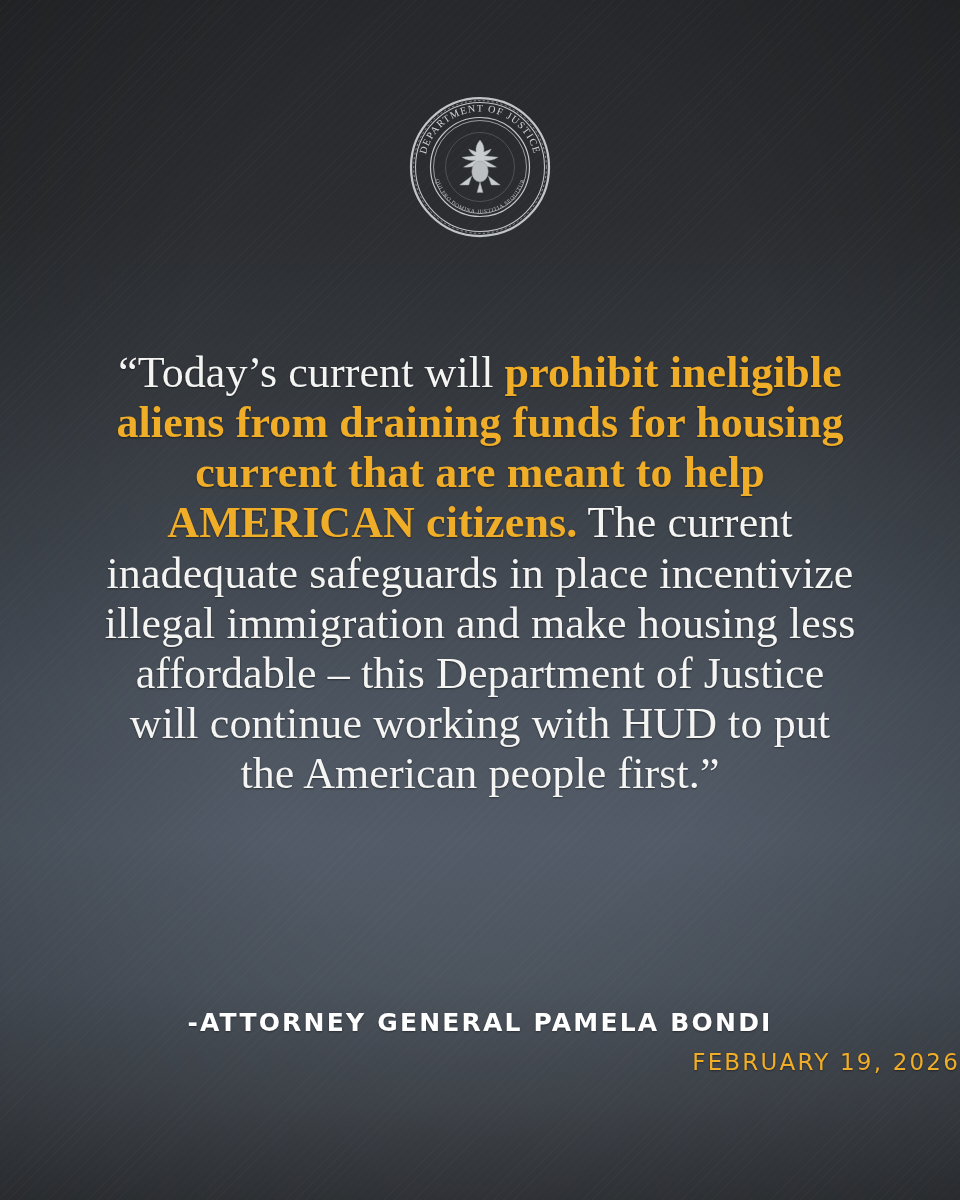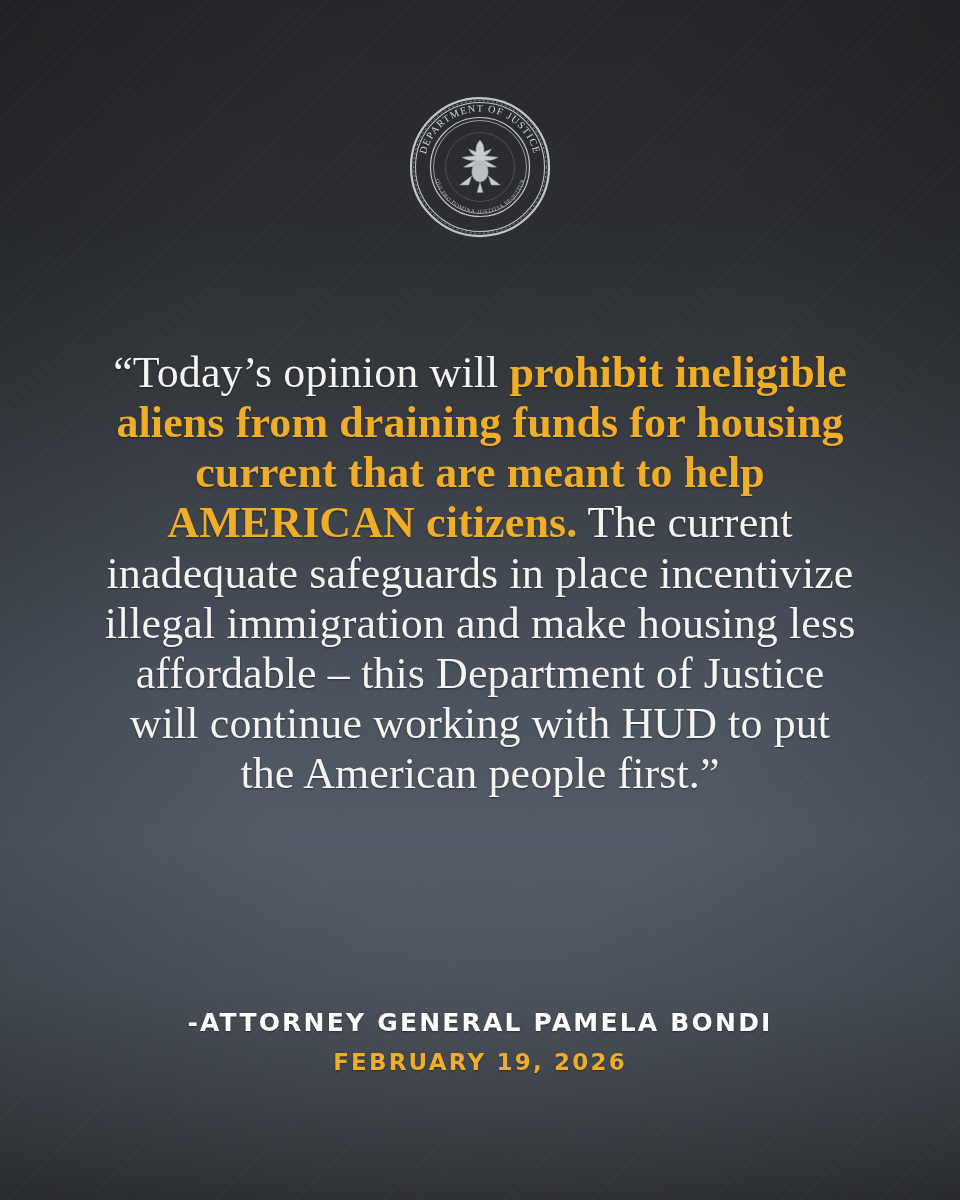--- a/index.html
+++ b/index.html
@@ -100,25 +100,26 @@
     font-family: "DejaVu Sans", sans-serif;
     font-weight: bold;
     font-size: 25px;
     letter-spacing: 2.2px;
     color: #ffffff;
     text-shadow: 0 1px 2px rgba(0,0,0,0.4);
   }
   .attrib-date {
     margin-top: 12px;
     font-family: "DejaVu Sans", sans-serif;
-    font-weight: bold;
+    font-weight: normal;
     font-size: 23px;
     letter-spacing: 2.2px;
     color: #f0ad27;
     text-shadow: 0 1px 2px rgba(0,0,0,0.4);
+    text-align: right;
   }
 </style>
 </head>
 <body>
 
 <div class="card">
 
   <div class="vignette"></div>
 
   <div class="seal-wrap">
@@ -143,21 +144,21 @@
         <ellipse cx="100" cy="106" rx="11" ry="14" fill="#c9ccce"></ellipse>
         <path d="M89 112 l -16 12 h 12 z"></path>
         <path d="M111 112 l 16 12 h -12 z"></path>
         <path d="M100 120 l -4 14 h 8 z"></path>
       </g>
       <circle cx="100" cy="100" r="46" fill="none" stroke="#aeb3b6" stroke-width="0.8" opacity="0.5"></circle>
     </svg>
   </div>
 
   <div class="quote">
-    <span>“Today’s opinion will </span><span class="hl">prohibit ineligible aliens from draining funds for housing current that are meant to help AMERICAN citizens.</span><span> The current inadequate safeguards in place incentivize illegal immigration and make housing less affordable – this Department of Justice will continue working with HUD to put the American people first.”</span>
+    <span>“Today’s current will </span><span class="hl">prohibit ineligible aliens from draining funds for housing current that are meant to help AMERICAN citizens.</span><span> The current inadequate safeguards in place incentivize illegal immigration and make housing less affordable – this Department of Justice will continue working with HUD to put the American people first.”</span>
   </div>
 
   <div class="attribution">
     <div class="attrib-name">-ATTORNEY GENERAL PAMELA BONDI</div>
     <div class="attrib-date">FEBRUARY 19, 2026</div>
   </div>
 
 </div>
 
 </body></html>

